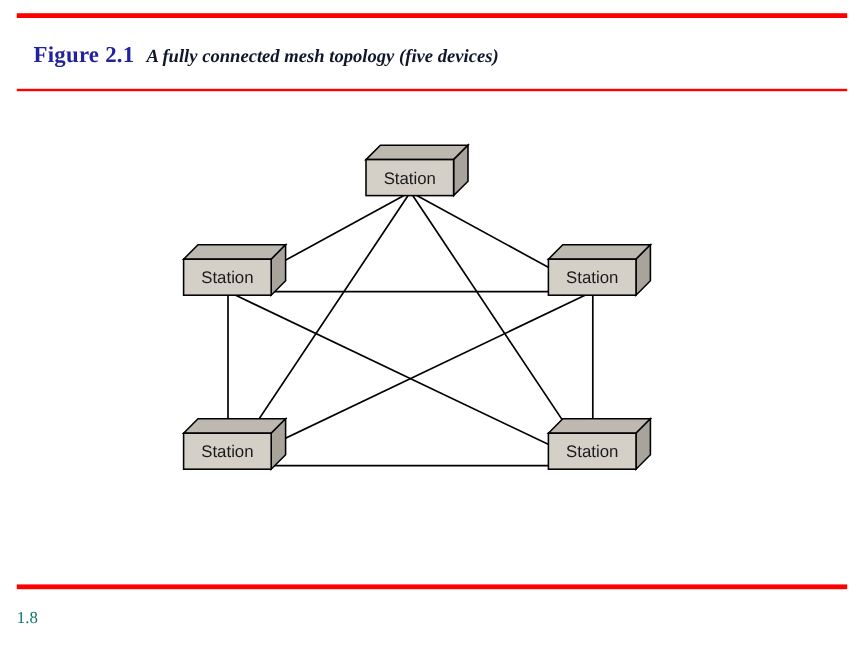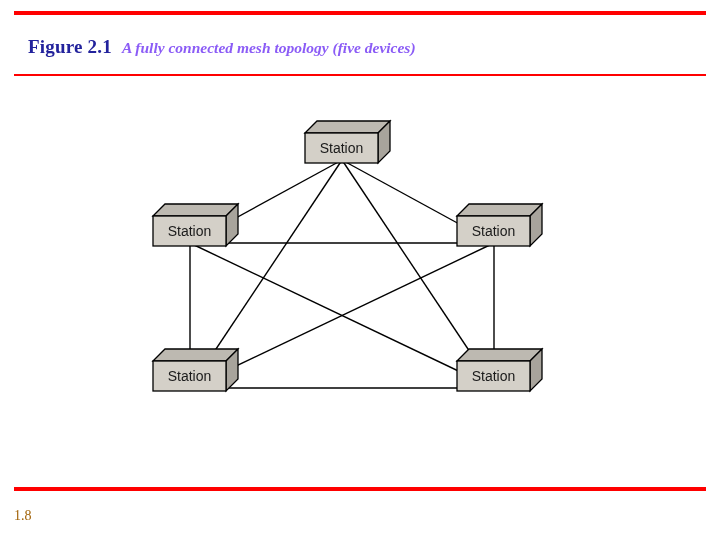--- a/index.html
+++ b/index.html
@@ -56,30 +56,30 @@
     font-size: 19px;
     font-weight: bold;
     color: #22229c;
     letter-spacing: 0.2px;
   }
   .caption .fig-title {
     font-family: "Liberation Serif", serif;
     font-size: 15.5px;
     font-weight: bold;
     font-style: italic;
-    color: #8b5cf6;
+    color: #0f172a;
     margin-left: 10px;
   }
   .page-number {
     position: absolute;
     left: 14px;
     top: 508px;
     font-family: "Liberation Serif", serif;
     font-size: 14px;
-    color: #a16207;
+    color: #0f766e;
   }
   .figure-area {
     position: absolute;
     left: 0;
     top: 85px;
     width: 596px;
     height: 395px;
   }
   .figure-area svg {
     display: block;

